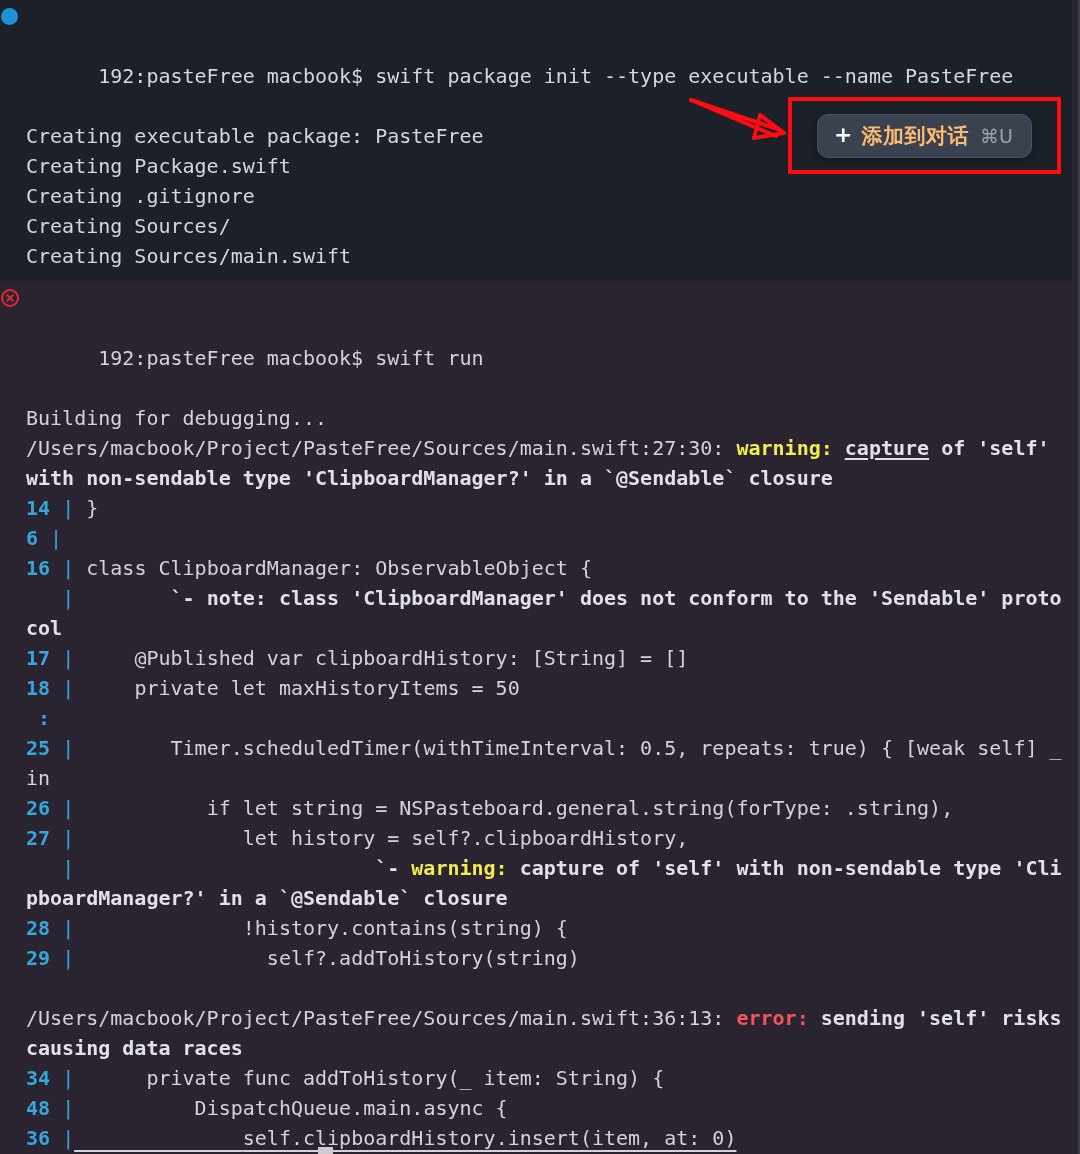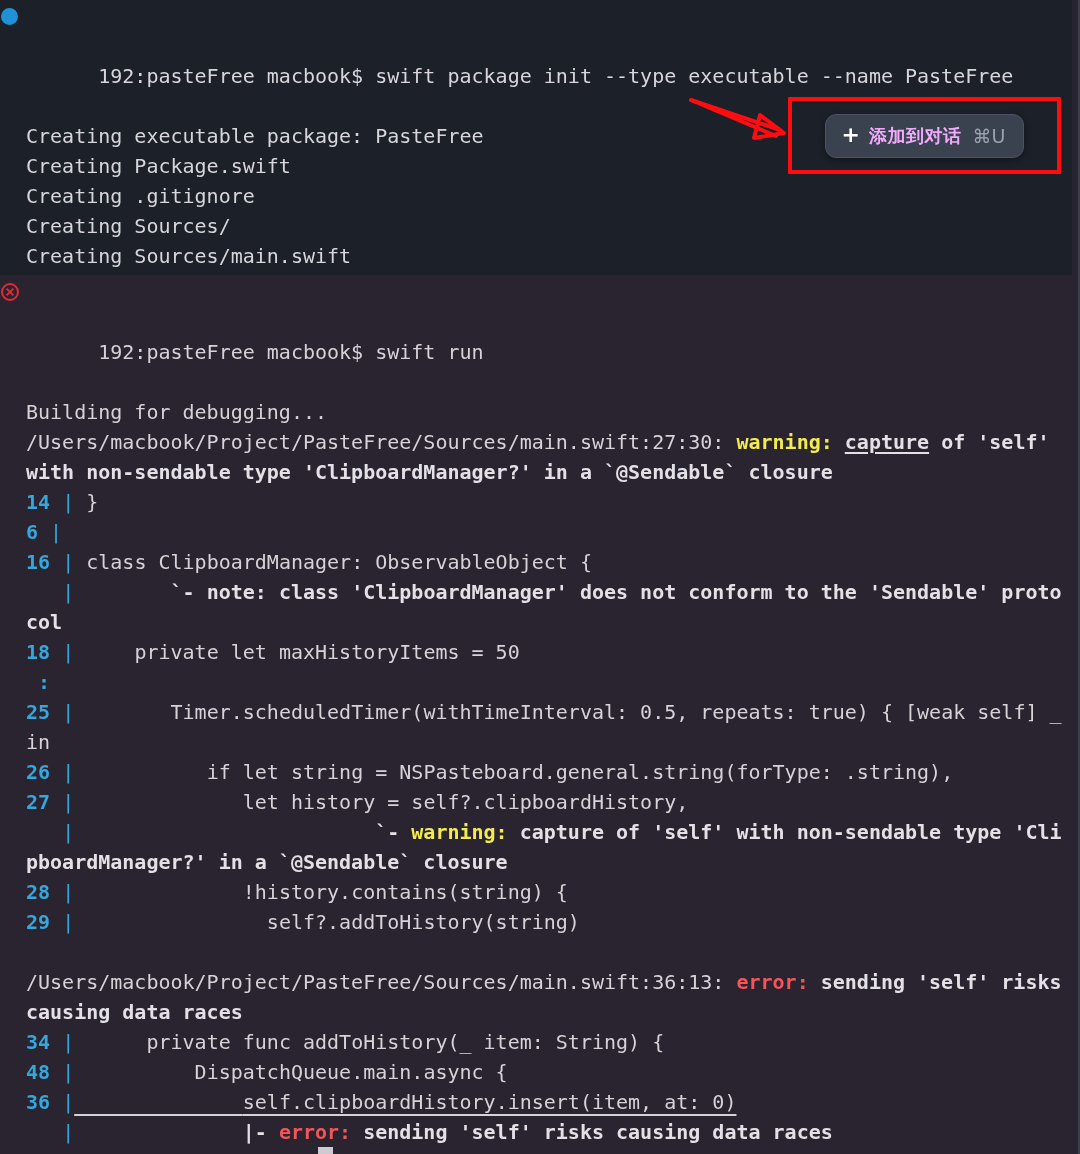--- a/index.html
+++ b/index.html
@@ -23,21 +23,21 @@
 
   
   .block {
     position: relative;
     width: 1072px;
     padding: 0 0 0 0;
   }
   .block-init {
     background: #1b2029;
     padding-top: 1px;
-    padding-bottom: 4px;
+    padding-bottom: 10px;
   }
   .block-run {
     background: #2a2330;
     padding-top: 2px;
     padding-bottom: 0px;
   }
 
   .line {
     position: relative;
     font-size: 20px;
@@ -109,22 +109,22 @@
   }
   #add-chat-btn .plus {
     color: #ffffff;
     font-size: 22px;
     font-weight: 700;
     line-height: 1;
     margin-top: -2px;
     font-family: "DejaVu Sans", sans-serif;
   }
   #add-chat-btn .btn-label {
-    color: #f0abfc;
-    font-size: 18px;
+    color: #fdba74;
+    font-size: 21px;
     font-weight: 700;
     font-family: "DejaVu Sans", "Liberation Sans", sans-serif;
     letter-spacing: .5px;
   }
   #add-chat-btn .btn-shortcut {
     color: #9aa1ae;
     font-size: 19px;
     font-family: "DejaVu Sans", "Liberation Sans", sans-serif;
     margin-left: 2px;
   }
@@ -181,20 +181,21 @@
     <div class="line"><span>Building for debugging...</span></div>
 
     <div class="line"><span>/Users/macbook/Project/PasteFree/Sources/main.swift:27:30: </span><span class="warn">warning:</span><span> </span><span class="bold uline">capture</span><span class="bold"> of 'self' with non-sendable type 'ClipboardManager?' in a `@Sendable` closure</span></div>
 
     <div class="line"><span class="lnum">14</span><span> </span><span class="bar">|</span><span class="code"> }</span></div>
     <div class="line"><span class="lnum">6</span><span> </span><span class="bar">|</span><span class="code"></span></div>
     <div class="line"><span class="lnum">16</span><span> </span><span class="bar">|</span><span class="code"> class ClipboardManager: ObservableObject {</span></div>
 
     <div class="line"><span>   </span><span class="bar">|</span><span>        </span><span class="bold">`- </span><span class="bold">note:</span><span class="bold"> class 'ClipboardManager' does not conform to the 'Sendable' protocol</span></div>
 
+    <div class="line"><span class="lnum">17</span><span> </span><span class="bar">|</span><span class="code">     @Published var clipboardHistory: [String] = []</span></div>
     <div class="line"><span class="lnum">18</span><span> </span><span class="bar">|</span><span class="code">     private let maxHistoryItems = 50</span></div>
     <div class="line"><span> </span><span class="lnum">:</span></div>
     <div class="line"><span class="lnum">25</span><span> </span><span class="bar">|</span><span class="code">        Timer.scheduledTimer(withTimeInterval: 0.5, repeats: true) { [weak self] _ in</span></div>
     <div class="line"><span class="lnum">26</span><span> </span><span class="bar">|</span><span class="code">           if let string = NSPasteboard.general.string(forType: .string),</span></div>
     <div class="line"><span class="lnum">27</span><span> </span><span class="bar">|</span><span class="code">              let history = self?.clipboardHistory,</span></div>
 
     <div class="line"><span>   </span><span class="bar">|</span><span>                         </span><span class="bold">`- </span><span class="warn">warning:</span><span class="bold"> capture of 'self' with non-sendable type 'ClipboardManager?' in a `@Sendable` closure</span></div>
 
     <div class="line"><span class="lnum">28</span><span> </span><span class="bar">|</span><span class="code">              !history.contains(string) {</span></div>
     <div class="line"><span class="lnum">29</span><span> </span><span class="bar">|</span><span class="code">                self?.addToHistory(string)</span></div>

